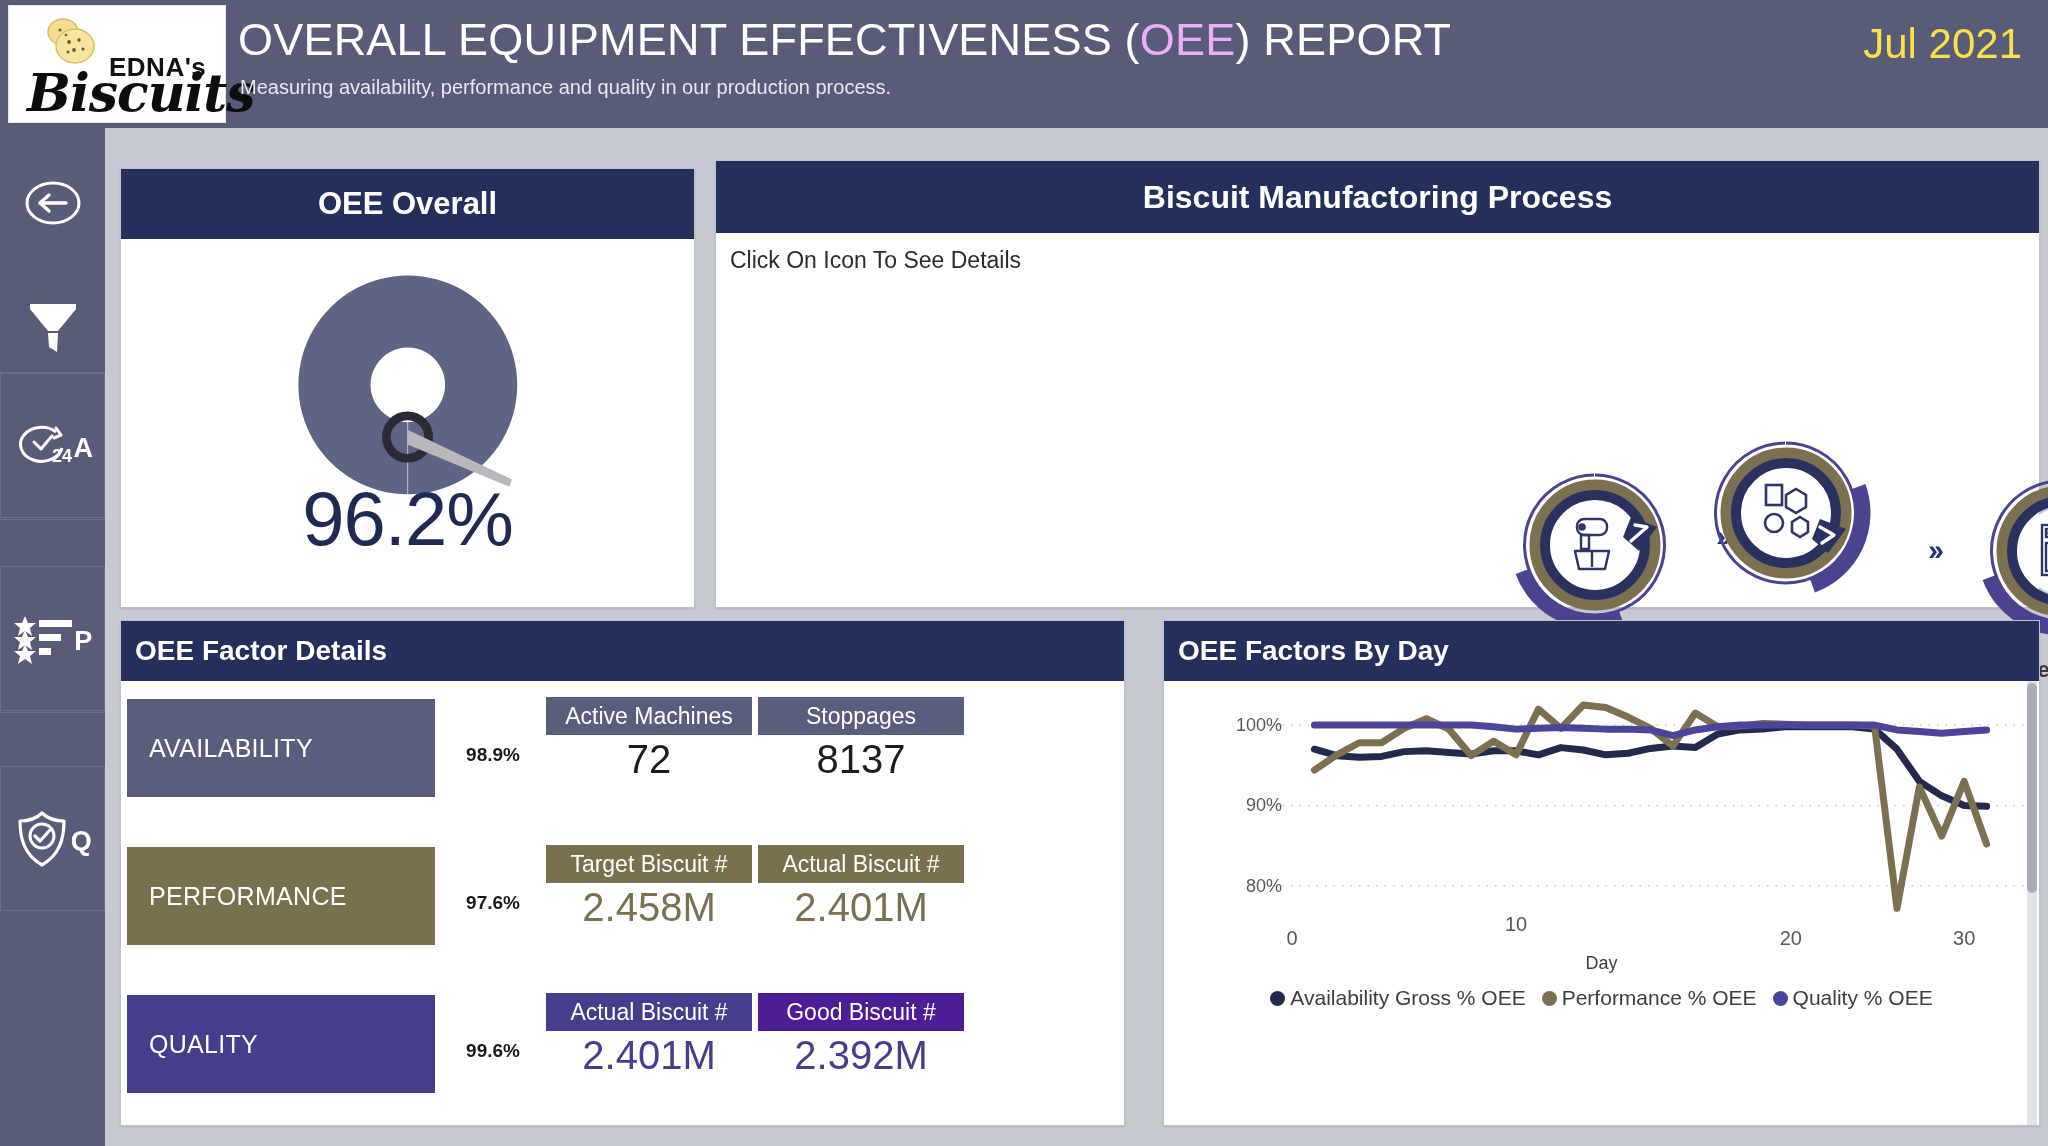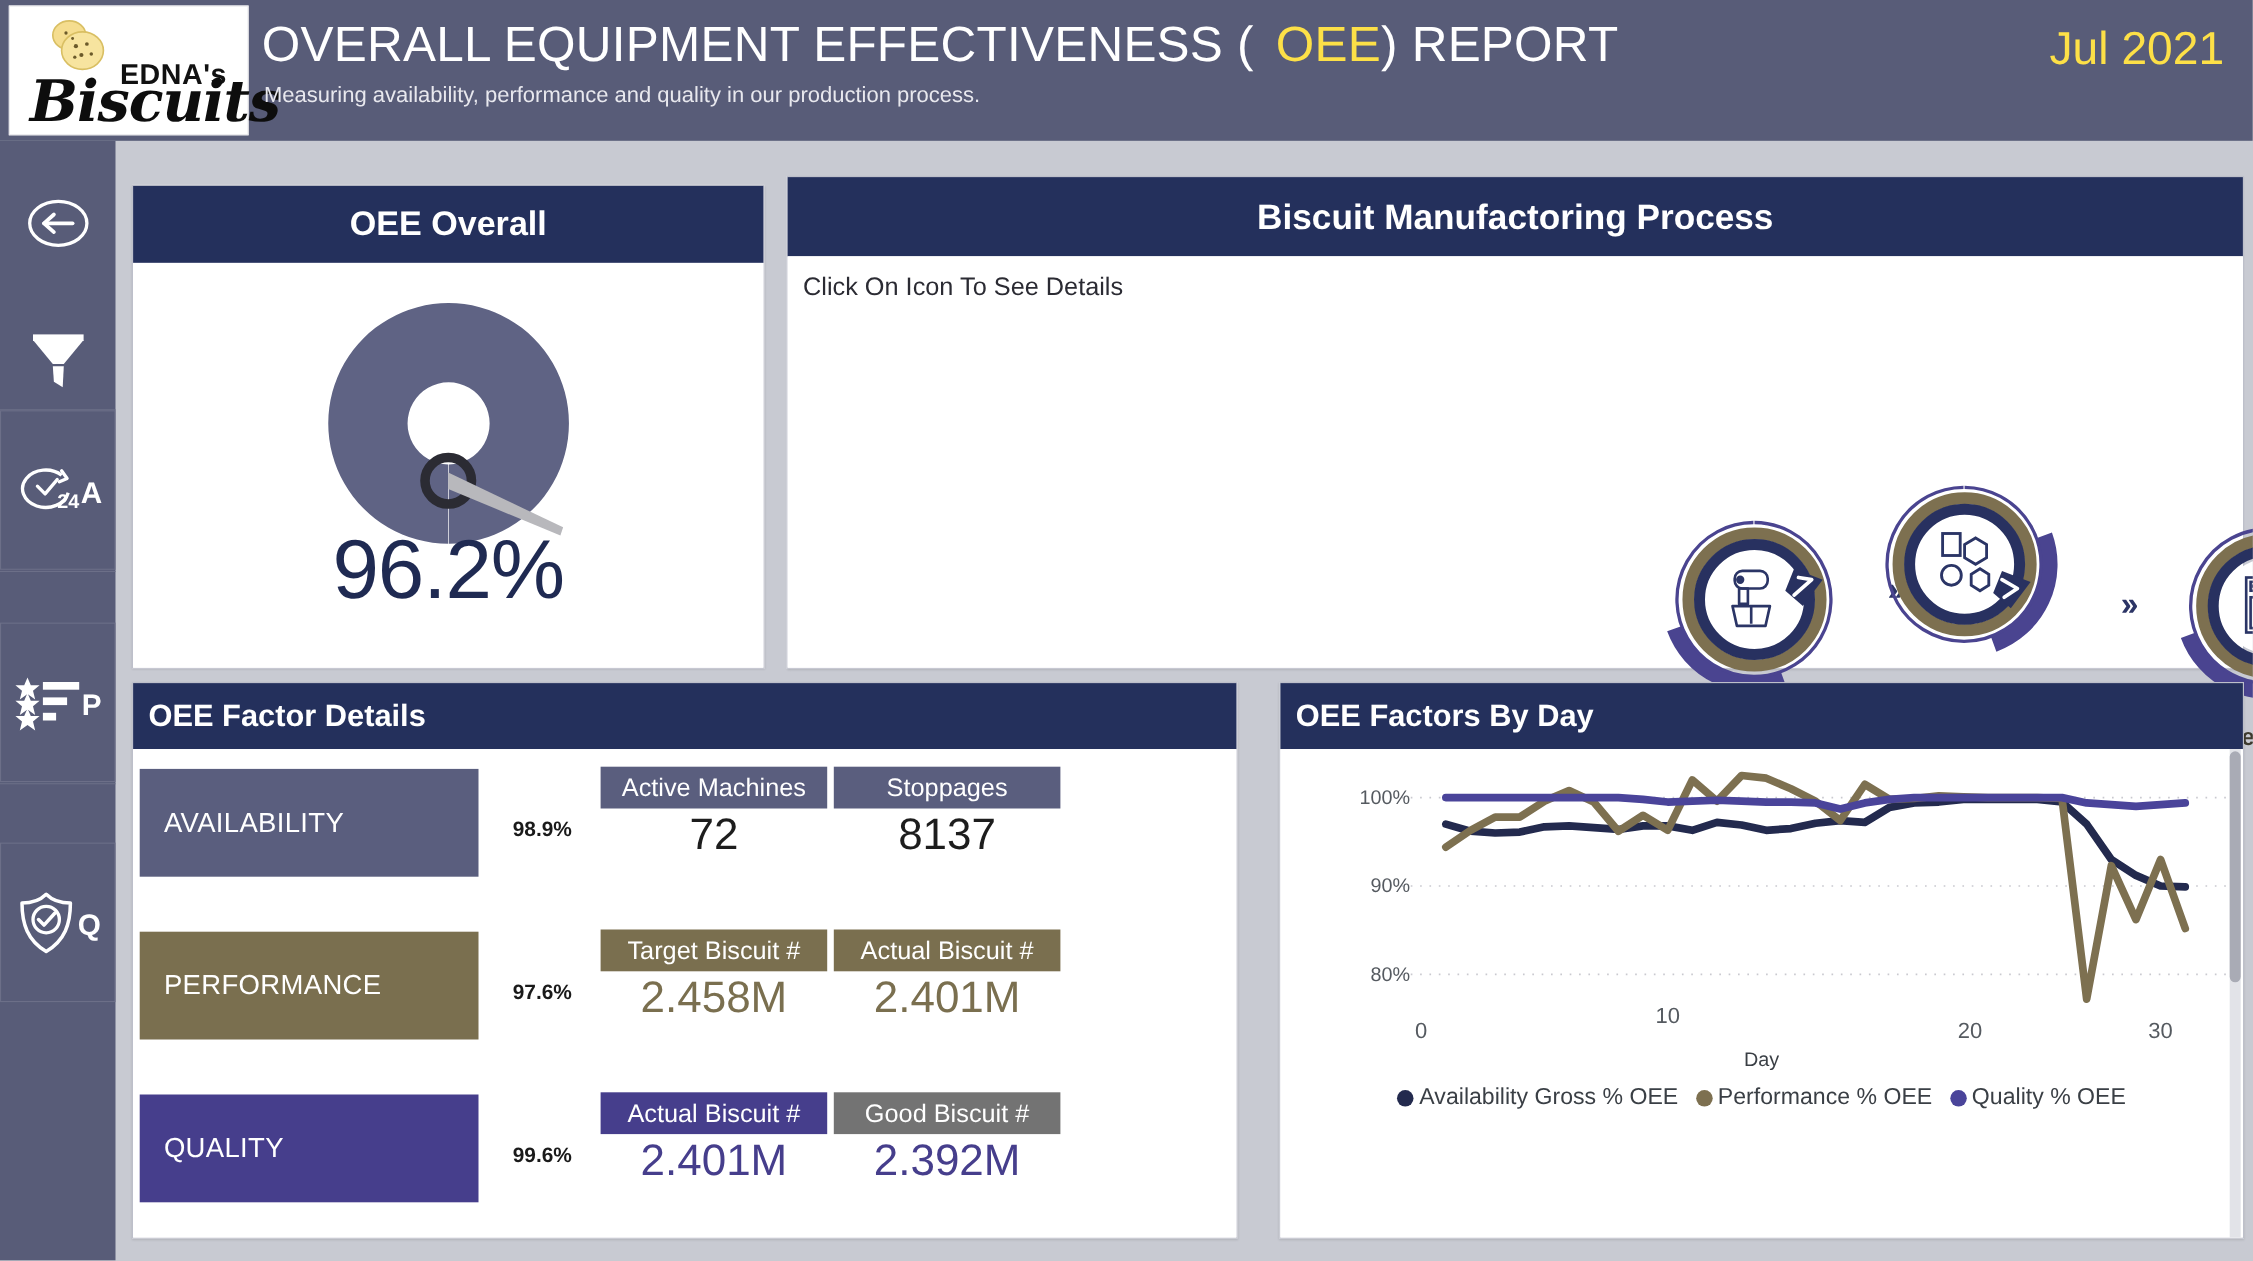--- a/index.html
+++ b/index.html
@@ -32,21 +32,21 @@
     position: absolute; left: 10px; top: 52px;
     font-family: "DejaVu Serif", serif;
     font-weight: bold; font-style: italic; font-size: 52px;
     color: #0d0d0d; letter-spacing: -1px;
   }
   .title-main {
     position: absolute; left: 238px; top: 14px;
     font-size: 45px; font-weight: 300; color: #ffffff;
     letter-spacing: .2px; white-space: nowrap;
   }
-  .title-main .accent { color: #fde047; margin-left: 20px; }
+  .title-main .accent { color: #f0abfc; }
   .title-sub {
     position: absolute; left: 240px; top: 76px;
     font-size: 20px; color: #e8e8ee; font-weight: 400;
   }
   .header-date {
     position: absolute; right: 26px; top: 20px;
     font-size: 42px; color: #fde047; font-weight: 400; text-align: right;
   }
 
   
@@ -380,21 +380,21 @@
 
       <div class="factor-row" style="top:314px; height:130px;">
         <div class="factor-bar" style="top:0; height:98px; background:#463e8c;">QUALITY</div>
         <div class="factor-pct" style="top:45px;">99.6%</div>
 
         <div class="kpi" style="left:425px; top:-2px;">
           <div class="kpi-head" style="background:#463e8c;">Actual Biscuit #</div>
           <div class="kpi-val" style="color:#463e8c;">2.401M</div>
         </div>
         <div class="kpi" style="left:637px; top:-2px;">
-          <div class="kpi-head" style="background:#737373;">Good Biscuit #</div>
+          <div class="kpi-head" style="background:#4c1d95;">Good Biscuit #</div>
           <div class="kpi-val" style="color:#463e8c;">2.392M</div>
         </div>
       </div>
     </div>
   </div>
 
   <div class="card" style="left:1163px; top:620px; width:877px; height:506px;">
     <div class="card-head left" style="height:60px; font-size:28px;">OEE Factors By Day</div>
 
     <div class="card-body" style="height:444px;">

